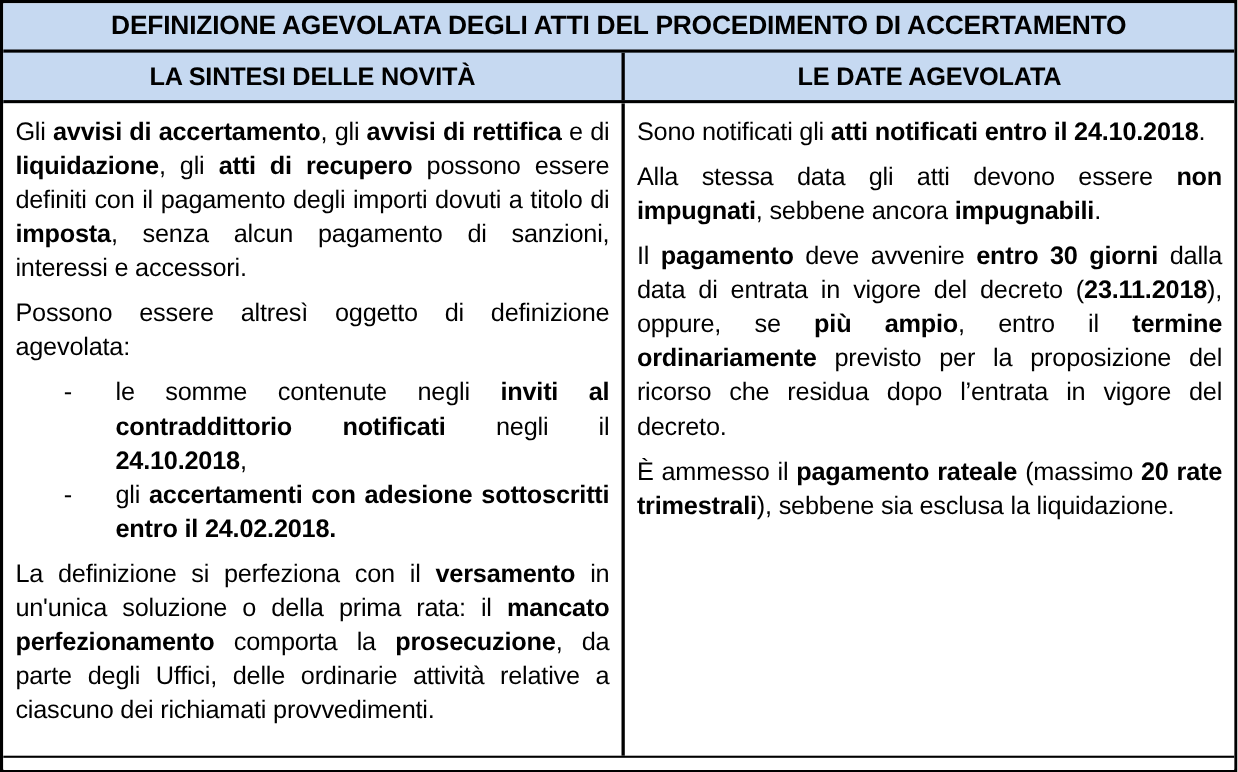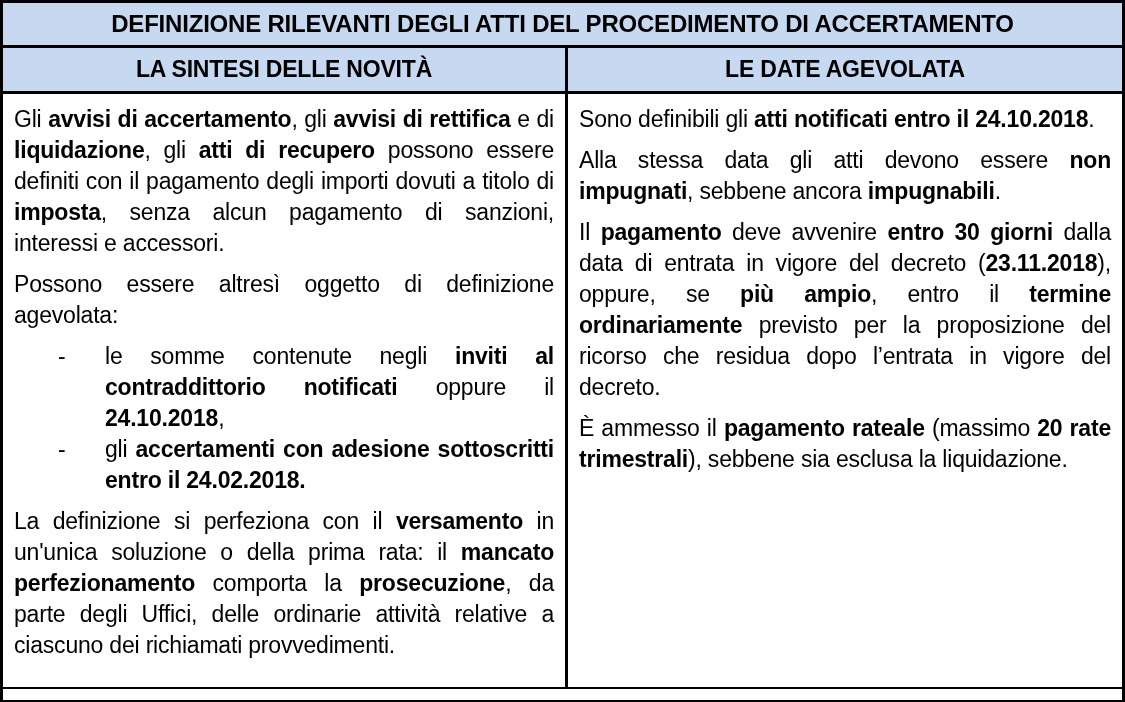--- a/index.html
+++ b/index.html
@@ -71,48 +71,48 @@
     text-align:justify;
   }
   .footer-row{background:var(--body-bg);}
 </style>
 </head>
 <body>
 
 <div class="doc">
 
   <div class="title-row">
-    <div class="title-text">DEFINIZIONE RILEVANTI DEGLI ATTI DEL PROCEDIMENTO DI ACCERTAMENTO</div>
+    <div class="title-text">DEFINIZIONE AGEVOLATA DEGLI ATTI DEL PROCEDIMENTO DI ACCERTAMENTO</div>
   </div>
 
   <div class="header-row">
     <div class="header-cell left">LA SINTESI DELLE NOVITÀ</div>
     <div class="header-cell right">LE DATE AGEVOLATA</div>
   </div>
 
   <div class="body-row">
 
     <div class="body-cell left">
       <div class="para"><span>Gli </span><span class="b">avvisi di accertamento</span><span>, gli </span><span class="b">avvisi di rettifica</span><span> e di </span><span class="b">liquidazione</span><span>, gli </span><span class="b">atti di recupero</span><span> possono essere definiti con il pagamento degli importi dovuti a titolo di </span><span class="b">imposta</span><span>, senza alcun pagamento di sanzioni, interessi e accessori.</span></div>
       <div class="para"><span>Possono essere altresì oggetto di definizione agevolata:</span></div>
       <div class="bullet-list">
         <div class="list-item">
           <span class="list-marker">-</span>
-          <span class="list-item-text"><span>le somme contenute negli </span><span class="b">inviti al contraddittorio notificati</span><span> oppure il </span><span class="b">24.10.2018</span><span>,</span></span>
+          <span class="list-item-text"><span>le somme contenute negli </span><span class="b">inviti al contraddittorio notificati</span><span> negli il </span><span class="b">24.10.2018</span><span>,</span></span>
         </div>
         <div class="list-item">
           <span class="list-marker">-</span>
           <span class="list-item-text"><span>gli </span><span class="b">accertamenti con adesione sottoscritti entro il 24.02.2018.</span></span>
         </div>
       </div>
       <div class="para"><span>La definizione si perfeziona con il </span><span class="b">versamento</span><span> in un'unica soluzione o della prima rata: il </span><span class="b">mancato perfezionamento</span><span> comporta la </span><span class="b">prosecuzione</span><span>, da parte degli Uffici, delle ordinarie attività relative a ciascuno dei richiamati provvedimenti.</span></div>
     </div>
 
     <div class="body-cell right">
-      <div class="para"><span>Sono definibili gli </span><span class="b">atti notificati entro il 24.10.2018</span><span>.</span></div>
+      <div class="para"><span>Sono notificati gli </span><span class="b">atti notificati entro il 24.10.2018</span><span>.</span></div>
       <div class="para"><span>Alla stessa data gli atti devono essere </span><span class="b">non impugnati</span><span>, sebbene ancora </span><span class="b">impugnabili</span><span>.</span></div>
       <div class="para"><span>Il </span><span class="b">pagamento</span><span> deve avvenire </span><span class="b">entro 30 giorni</span><span> dalla data di entrata in vigore del decreto (</span><span class="b">23.11.2018</span><span>), oppure, se </span><span class="b">più ampio</span><span>, entro il </span><span class="b">termine ordinariamente</span><span> previsto per la proposizione del ricorso che residua dopo l’entrata in vigore del decreto.</span></div>
       <div class="para"><span>È ammesso il </span><span class="b">pagamento rateale</span><span> (massimo </span><span class="b">20 rate trimestrali</span><span>), sebbene sia esclusa la liquidazione.</span></div>
     </div>
 
   </div>
 
   <div class="footer-row"></div>
 
 </div>

